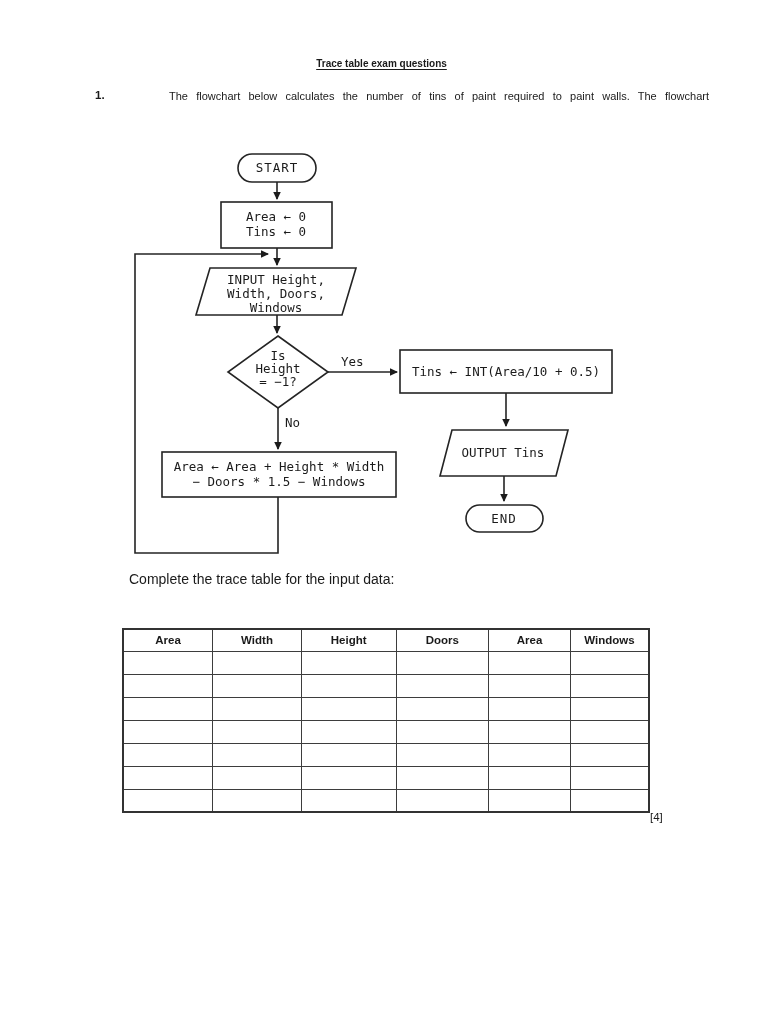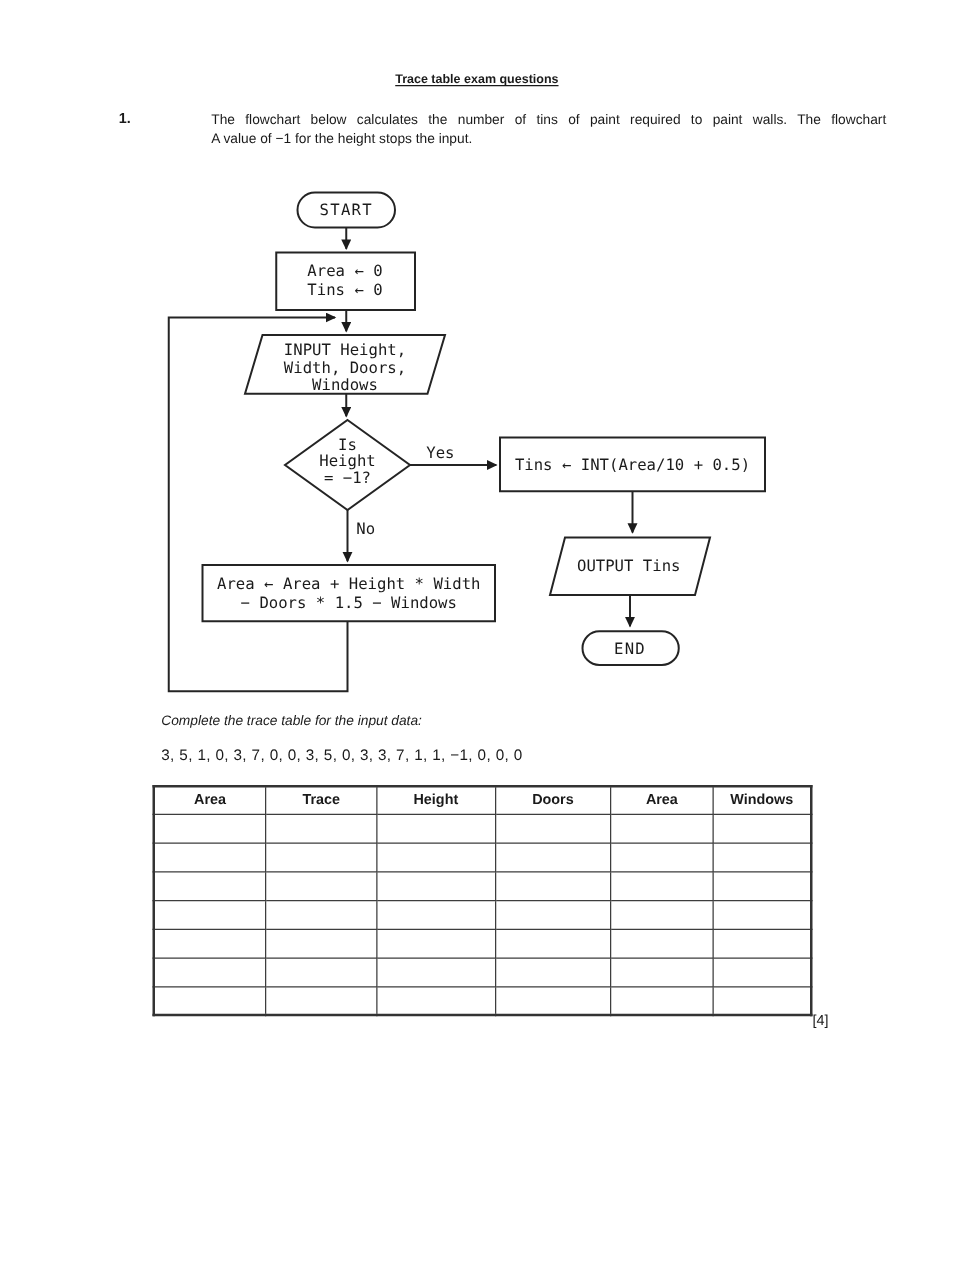--- a/index.html
+++ b/index.html
@@ -26,21 +26,21 @@
   .qline.last { text-align:left; text-align-last:left; }
 
   svg.flowchart { position:absolute; top:0; left:0; }
   .fct {
     font-family:"DejaVu Sans Mono","Liberation Mono",monospace;
     font-size:12.5px; fill:#1b1b1b;
   }
   .fc-shape { fill:#ffffff; stroke:#242424; stroke-width:1.6; }
   .fc-line  { fill:none; stroke:#242424; stroke-width:1.6; }
 
-  .instruction { position:absolute; top:571px; left:129px; font-size:11px;font-style:italic; }
+  .instruction { position:absolute; top:571px; left:129px; font-size:14px; }
   .inputdata  { position:absolute; top:597px; left:129px; font-size:12.2px; letter-spacing:0.3px; }
 
   table.trace {
     position:absolute; top:628px; left:122px; width:528px;
     border-collapse:collapse; table-layout:fixed;
     border:2px solid #333333;
   }
   table.trace th, table.trace td { border:1.5px solid #3d3d3d; padding:0; }
   table.trace th { font-size:11.5px; font-weight:bold; height:22px; text-align:center; vertical-align:middle; }
   table.trace td { height:23px; }
@@ -50,21 +50,20 @@
 </head>
 <body>
 
 <div class="page">
 
   <div class="title">Trace table exam questions</div>
 
   <span class="qnum">1.</span>
   <div class="qtext">
     <div class="qline">The flowchart below calculates the number of tins of paint required to paint walls. The flowchart</div>
-    <div class="qline last">A value of −1 for the height stops the input.</div>
   </div>
 
   <svg class="flowchart" width="768" height="568" viewBox="0 0 768 568">
     <defs>
       <marker id="arr" markerWidth="10" markerHeight="9" refX="7.5" refY="4" orient="auto" markerUnits="userSpaceOnUse">
         <path d="M0,0 L8.5,4 L0,8 Z" fill="#1b1b1b"></path>
       </marker>
     </defs>
 
     <path class="fc-line" d="M277,182 V199" marker-end="url(#arr)"></path>
@@ -104,35 +103,34 @@
     <text class="fct" x="279" y="486" text-anchor="middle">− Doors * 1.5 − Windows</text>
 
     <polygon class="fc-shape" points="452,430 568,430 556,476 440,476"></polygon>
     <text class="fct" x="503" y="457" text-anchor="middle">OUTPUT Tins</text>
 
     <rect class="fc-shape" x="466" y="505" width="77" height="27" rx="13.5" ry="13.5"></rect>
     <text class="fct" x="504" y="523" text-anchor="middle" letter-spacing="1">END</text>
   </svg>
 
   <div class="instruction">Complete the trace table for the input data:</div>
-  <div class="inputdata">3, 5, 1, 0, 3, 7, 0, 0, 3, 5, 0, 3, 3, 7, 1, 1, −1, 0, 0, 0</div>
 
   <table class="trace">
     <colgroup>
       <col style="width:17.05%">
         <col style="width:16.86%">
         <col style="width:18.00%">
       <col style="width:17.62%">
         <col style="width:15.52%">
         <col style="width:14.95%">
     </colgroup>
     <thead>
       <tr>
         <th>Area</th>
-        <th>Trace</th>
+        <th>Width</th>
         <th>Height</th>
         <th>Doors</th>
         <th>Area</th>
         <th>Windows</th>
       </tr>
     </thead>
     <tbody>
         <tr>
           <td></td>
           <td></td>

